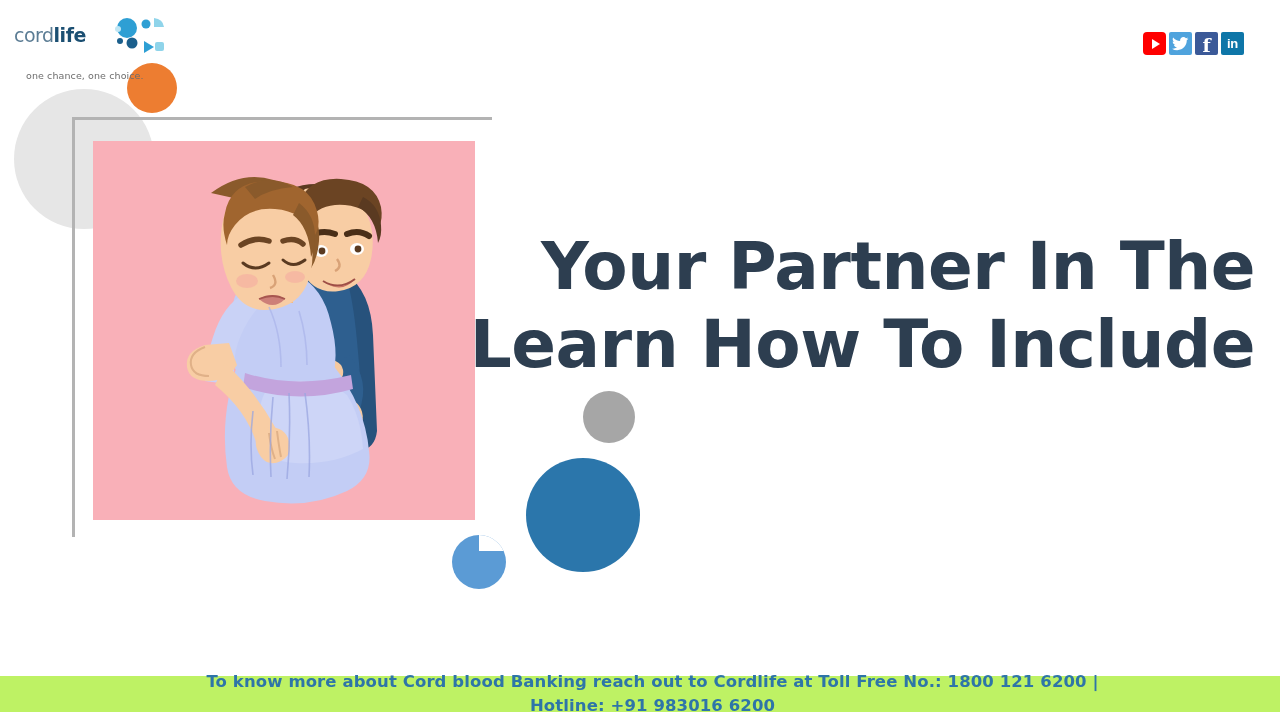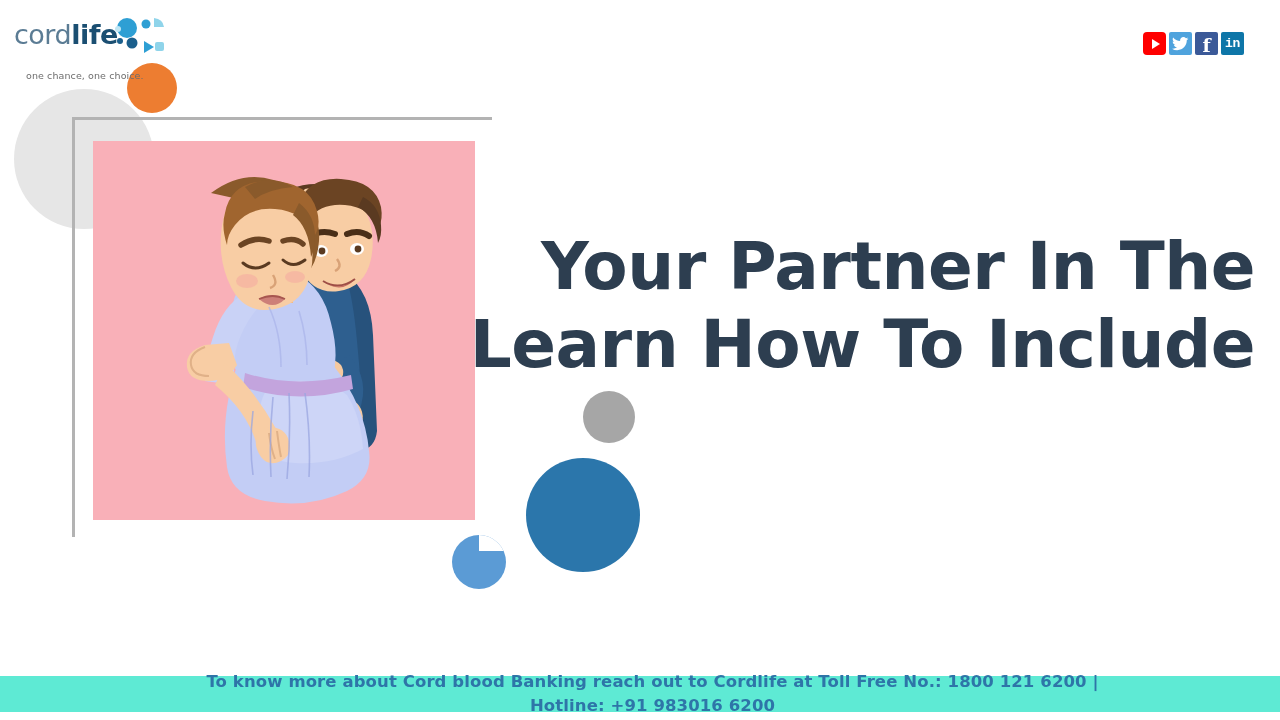--- a/index.html
+++ b/index.html
@@ -9,21 +9,21 @@
     background:#ffffff;
     position:relative;
   }
 
   
   #header { position:absolute; left:0; top:0; width:1280px; height:76px; }
 
   #logo-block { position:absolute; left:14px; top:20px; width:150px; height:48px; }
   #logo-wordmark {
     font-family:"DejaVu Sans", sans-serif;
-    font-size:27px; line-height:30px; letter-spacing:-0.5px; white-space:nowrap;
+    font-size:19px; line-height:30px; letter-spacing:-0.5px; white-space:nowrap;
   }
   #logo-cord { color:#5b7c94; font-weight:400; }
   #logo-life { color:#1b4f72; font-weight:700; }
   #logo-tagline {
     font-family:"DejaVu Sans", sans-serif;
     font-size:9.5px; color:#6d6d6d; letter-spacing:0.1px;
     margin-top:20px; margin-left:12px; white-space:nowrap;
   }
   #logo-mark { position:absolute; left:96px; top:-4px; width:56px; height:44px; }
 
@@ -40,21 +40,21 @@
     margin-left:2px;
   }
   #icon-twitter { background:#4fa3dd; }
   #icon-facebook { background:#3b5998; }
   #icon-facebook .fb-f {
     color:#ffffff; font-family:"DejaVu Serif", serif; font-weight:700;
     font-size:19px; line-height:19px; margin-bottom:-3px;
   }
   #icon-linkedin { background:#0e76a8; }
   #icon-linkedin .li-in {
-    color:#ffffff; font-family:Liberation Mono, monospace; font-weight:700;
+    color:#ffffff; font-family:Liberation Sans, sans-serif; font-weight:700;
     font-size:13px; line-height:13px; letter-spacing:-0.4px;
   }
 
   
   #shape-gray-big {
     position:absolute; left:14px; top:89px; width:140px; height:140px;
     border-radius:50%; background:#e6e6e6;
   }
   #shape-orange {
     position:absolute; left:127px; top:63px; width:50px; height:50px;
@@ -97,21 +97,21 @@
     text-align:right; color:#2d3e50;
     font-family:"DejaVu Sans", sans-serif;
     font-weight:700; font-size:66px; line-height:78px;
     letter-spacing:-0.5px;
   }
   #headline .hl-line { display:block; white-space:nowrap; }
 
   
   #footer {
     position:absolute; left:0; top:676px; width:1280px; height:36px;
-    background:#5eead4; display:flex; align-items:center; justify-content:center;padding-left:25px;
+    background:#bef264; display:flex; align-items:center; justify-content:center;padding-left:25px;
   }
   #footer-text {
     text-align:center; color:#2e75a8;
     font-family:"DejaVu Sans", sans-serif; font-weight:700;
     font-size:16.5px; line-height:24px; letter-spacing:0.1px;
   }
   #footer-line-1, #footer-line-2 { display:block; }
 </style>
 </head>
 <body>

